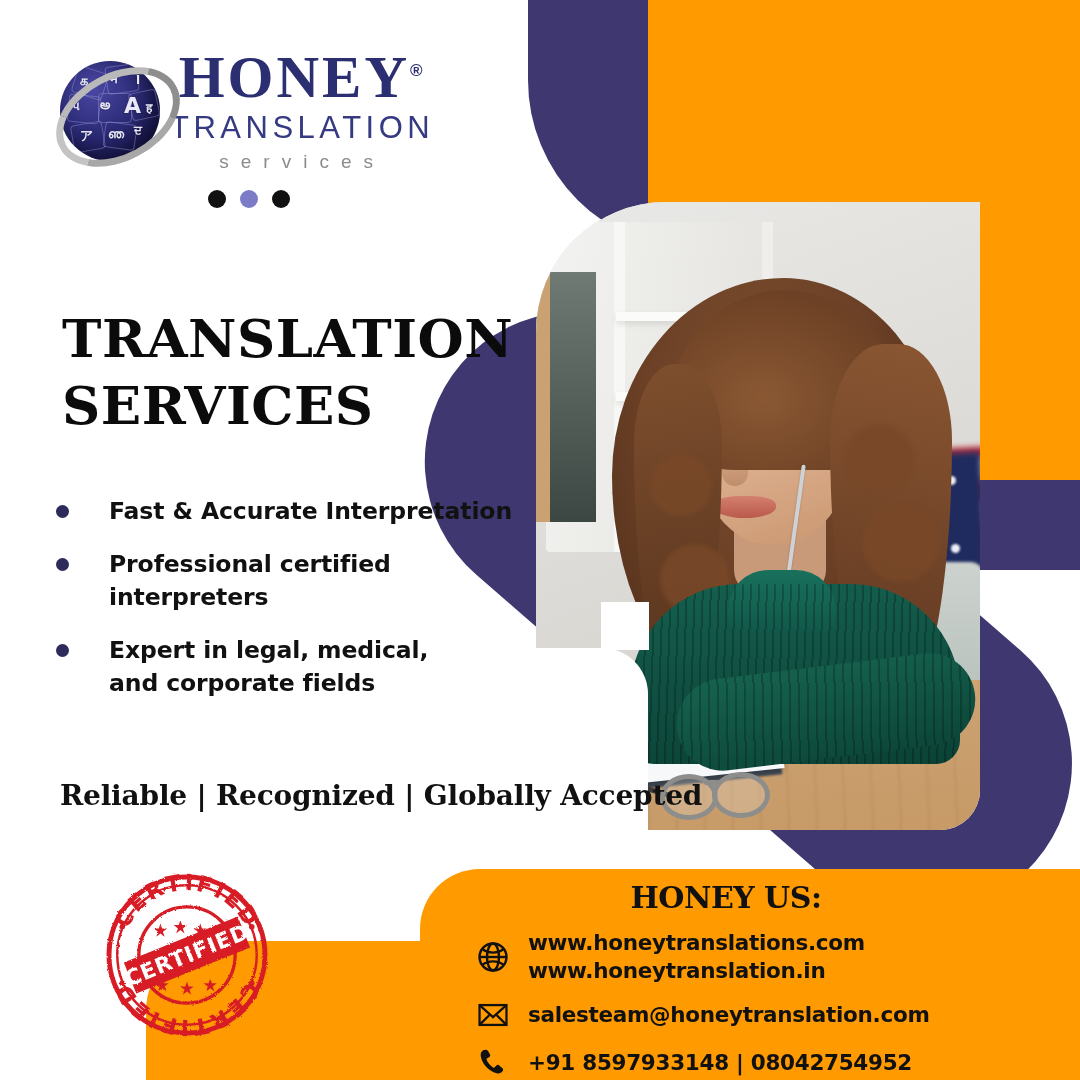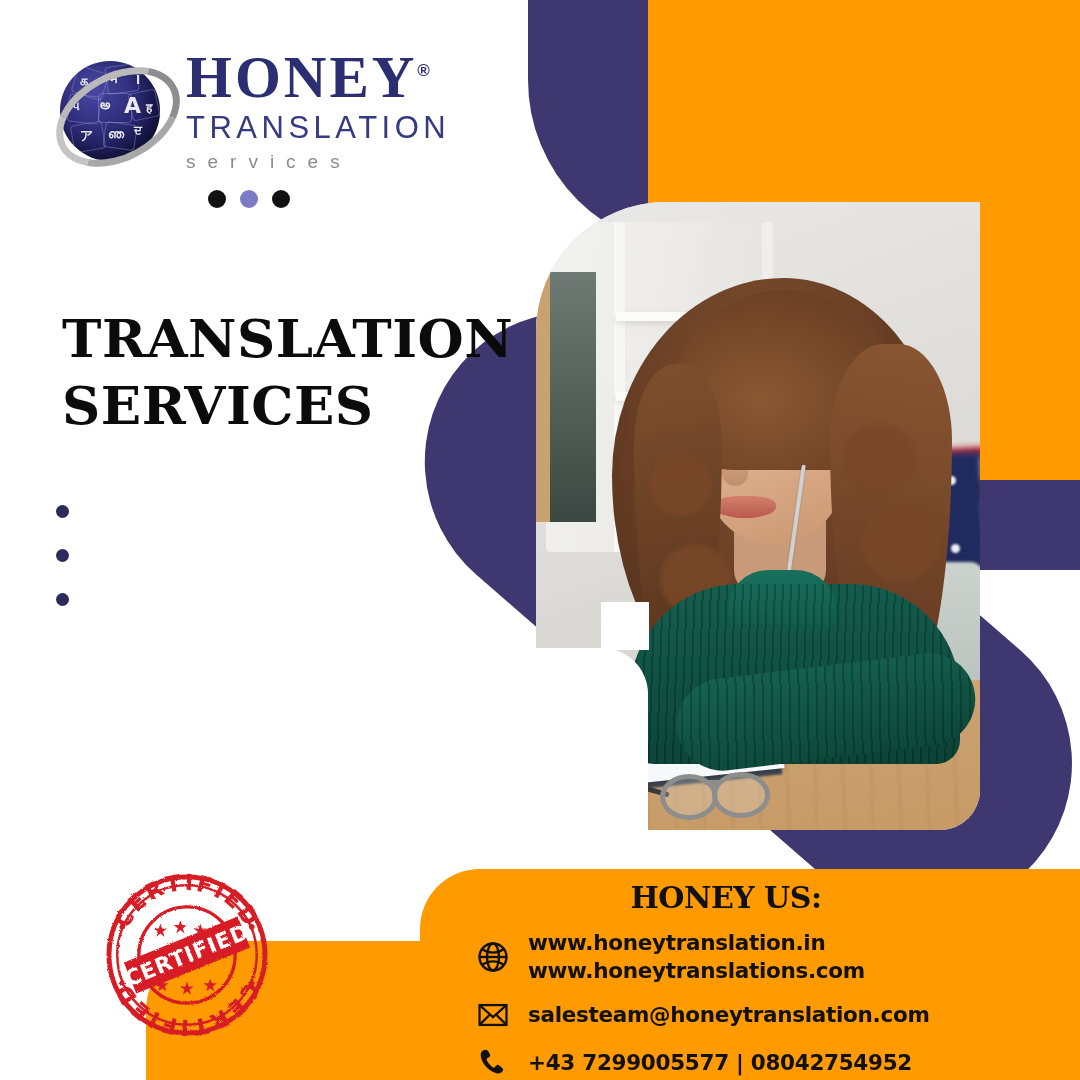--- a/index.html
+++ b/index.html
@@ -184,21 +184,21 @@
   .hexline{position:absolute;border:1px solid rgba(150,150,215,.45);}
   .glyph{position:absolute;color:#e8e8f6;font-family:"DejaVu Sans", sans-serif;font-weight:700;text-shadow:0 0 2px rgba(0,0,0,.4);}
   .ring{position:absolute;left:0px;top:22px;width:118px;height:74px;
     border:7px solid #9b9b9b;border-radius:50%;
     transform:rotate(-28deg);
     border-color:#b9b9b9 #8e8e8e transparent transparent;}
   .ring2{position:absolute;left:0px;top:22px;width:118px;height:74px;
     border:7px solid transparent;border-radius:50%;
     transform:rotate(-28deg);
     border-bottom-color:#a8a8a8;border-left-color:#c4c4c4;}
-  .logo-text{margin-left:16px;}
+  .logo-text{margin-left:0;text-align:center;}
   .logo-honey{font-family:"Liberation Serif", serif;font-weight:700;font-size:59px;
     letter-spacing:3px;color:#2b2f72;line-height:1;position:relative;}
   .reg{font-size:17px;vertical-align:super;font-family:"Liberation Sans",sans-serif;}
   .logo-translation{font-family:"Liberation Sans", sans-serif;font-weight:400;font-size:31px;
     letter-spacing:4.5px;color:#353a82;line-height:1.25;margin-top:2px;}
   .logo-services{font-family:"Liberation Sans", sans-serif;font-weight:400;font-size:19px;
     letter-spacing:12px;color:#8b8b8b;margin-top:3px;}
 
   .dots{position:absolute;left:208px;top:190px;display:flex;gap:14px;z-index:6;}
   .dot{width:18px;height:18px;border-radius:50%;}
@@ -349,29 +349,33 @@
   </div>
 
   <div class="h-main">
     <div>TRANSLATION</div>
     <div>SERVICES</div>
   </div>
 
   <div class="bullets">
     <div class="bullet">
       <div class="bdot"></div>
+      <div class="btxt">Fast &amp; Accurate Interpretation</div>
     </div>
     <div class="bullet">
       <div class="bdot"></div>
+      <div class="btxt">Professional certified interpreters</div>
     </div>
     <div class="bullet">
       <div class="bdot"></div>
-    </div>
-  </div>
-
+      <div class="btxt" style="max-width:340px;">Expert in legal, medical, and corporate fields</div>
+    </div>
+  </div>
+
+  <div class="tagline">Reliable  |  Recognized  |  Globally Accepted</div>
 
   <svg class="stamp" viewBox="0 0 200 200">
     <defs>
       <path id="arcTop" d="M 100,100 m -78,0 a 78,78 0 1,1 156,0" fill="none"></path>
       <path id="arcBot" d="M 100,100 m 78,0 a 78,78 0 1,1 -156,0" fill="none"></path>
       <filter id="rough">
         <feTurbulence type="fractalNoise" baseFrequency="0.55" numOctaves="3" result="n"></feTurbulence>
         <feDisplacementMap in="SourceGraphic" in2="n" scale="3"></feDisplacementMap>
       </filter>
     </defs>
@@ -418,22 +422,22 @@
       <div class="cicon">
         <svg width="36" height="36" viewBox="0 0 24 24" fill="none" stroke="#111" stroke-width="1.6">
           <circle cx="12" cy="12" r="9"></circle>
           <ellipse cx="12" cy="12" rx="4" ry="9"></ellipse>
           <line x1="3" y1="12" x2="21" y2="12"></line>
           <path d="M4.6 6.5 A 12 12 0 0 0 19.4 6.5"></path>
           <path d="M4.6 17.5 A 12 12 0 0 1 19.4 17.5"></path>
         </svg>
       </div>
       <div class="ctext">
+        <div>www.honeytranslations.com</div>
         <div>www.honeytranslation.in</div>
-        <div>www.honeytranslations.com</div>
       </div>
     </div>
 
     <div class="crow">
       <div class="cicon">
         <svg width="34" height="34" viewBox="0 0 24 24" fill="none" stroke="#111" stroke-width="1.6">
           <rect x="2.5" y="5" width="19" height="14"></rect>
           <polyline points="2.5,5 12,13.5 21.5,5"></polyline>
           <line x1="2.5" y1="19" x2="9.5" y2="12"></line>
           <line x1="21.5" y1="19" x2="14.5" y2="12"></line>
@@ -441,17 +445,17 @@
       </div>
       <div class="ctext">salesteam@honeytranslation.com</div>
     </div>
 
     <div class="crow">
       <div class="cicon">
         <svg width="34" height="34" viewBox="0 0 24 24" fill="#111">
           <path d="M6.6 2.6c-1 0-2.2.6-2.8 1.7-.9 1.6-.5 3.9.6 6.2 1.1 2.3 2.9 4.5 4.9 6.1 2 1.6 4.3 2.7 6.1 2.8 1.3.1 2.6-.5 3.3-1.5.5-.8.6-1.6.2-2.1l-2.7-2.3c-.5-.4-1.3-.3-1.8.2l-1.2 1.3c-.3.3-.8.4-1.2.1-1-.6-2-1.5-2.8-2.5-.8-1-1.4-2-1.7-3-.1-.4.1-.8.4-1l1.5-.9c.6-.4.8-1.1.5-1.7L8.4 3.4c-.3-.5-1-.8-1.8-.8z"></path>
         </svg>
       </div>
-      <div class="ctext">+43 7299005577  |  08042754952</div>
+      <div class="ctext">+91 8597933148  |  08042754952</div>
     </div>
   </div>
 
 </div>
 
 </body></html>

